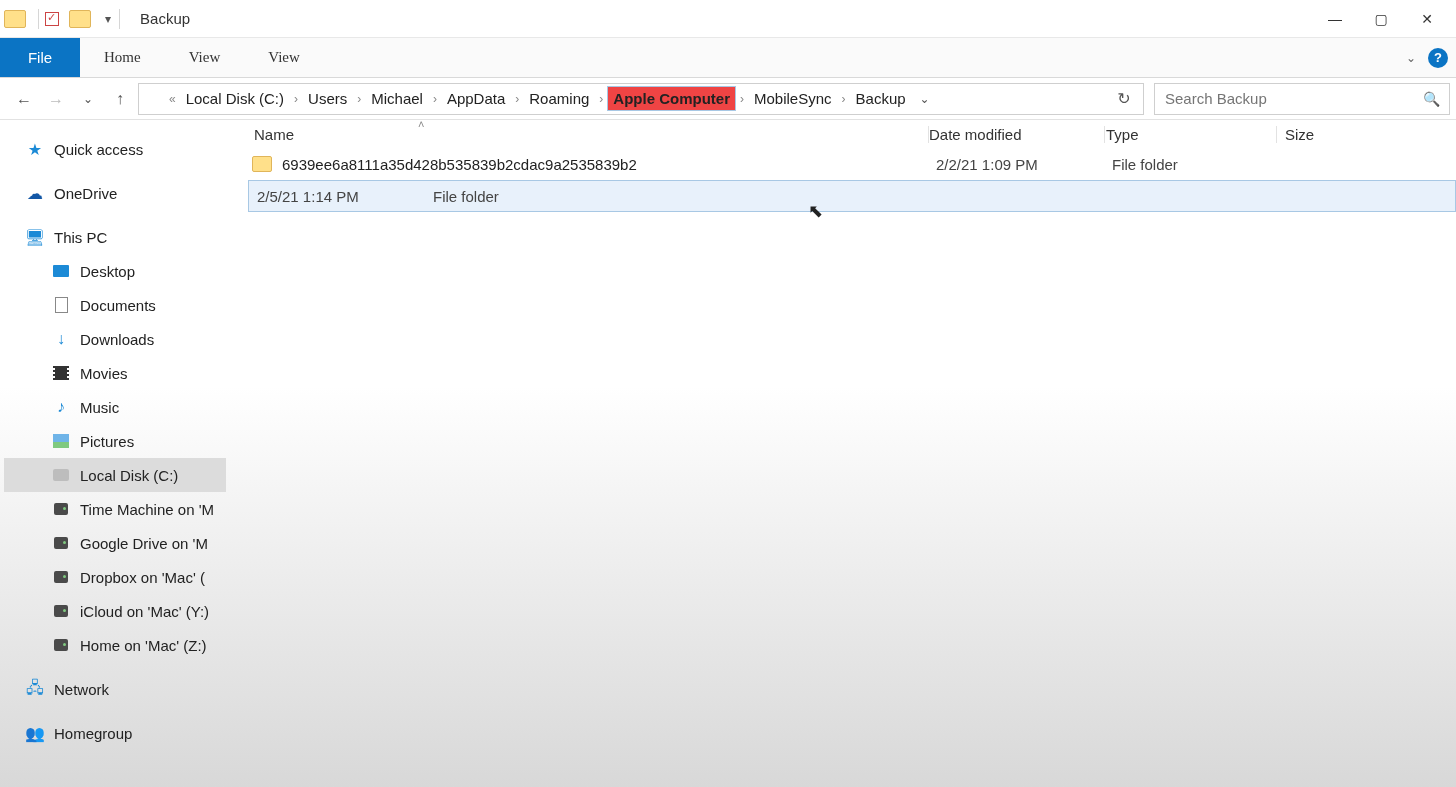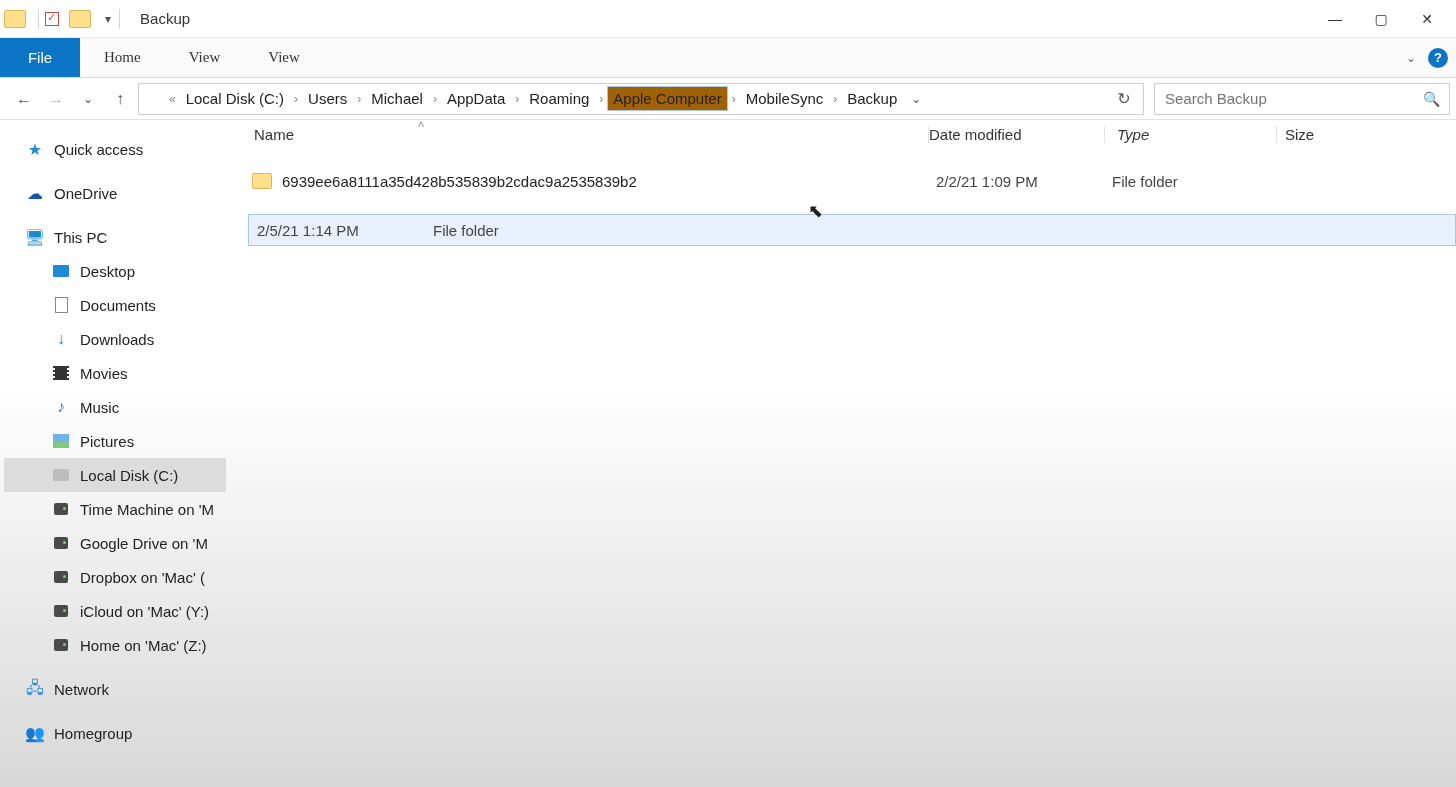--- a/index.html
+++ b/index.html
@@ -20,21 +20,21 @@
   .tab { padding:0 24px; display:flex; align-items:center; font-size:15px; color:#333;font-family:Liberation Serif, serif; }
   .ribbon-right { margin-left:auto; display:flex; align-items:center; padding-right:8px; gap:12px;}
   .help-badge{ width:20px;height:20px;border-radius:50%;background:#0b74c4;color:#fff;font-size:13px;display:flex;align-items:center;justify-content:center;font-weight:bold;}
   
   .navrow { height:42px; display:flex; align-items:center; gap:4px; padding:4px 6px 4px 10px; border-bottom:1px solid #e2e2e2;}
   .nav-btn { width:28px; height:30px; display:flex; align-items:center; justify-content:center; color:#555; font-size:16px;}
   .nav-btn.disabled{ color:#bbb; }
   .addr { flex:1; height:32px; border:1px solid #cfcfcf; display:flex; align-items:center; padding:0 4px; gap:2px; background:#fff; position:relative;}
   .addr .folder-glyph{ width:18px;height:15px;margin:0 2px 0 2px;}
   .crumb { padding:4px 6px; font-size:15px; white-space:nowrap;}
-  .crumb.hover{ background:#a16207; border:1px solid #a8c8e4; padding:3px 5px;}
+  .crumb.hover{ background:#ef4444; border:1px solid #a8c8e4; padding:3px 5px;font-weight:bold;}
   .crumb-sep{ color:#888; padding:0 2px; font-size:12px;}
   .addr-dd{ padding:0 6px; color:#555; font-size:12px;}
   .refresh-btn, .addr-recents{ width:30px; display:flex; align-items:center; justify-content:center; color:#555;}
   .searchbox { width:296px; height:32px; border:1px solid #cfcfcf; display:flex; align-items:center; padding:0 8px; margin-left:6px; position:relative;}
   .searchbox input{ border:none; outline:none; flex:1; font-size:15px; color:#666; background:transparent;}
   .search-glyph{ color:#666; font-size:14px;}
   
   .body { display:flex; height:calc(787px - 38px - 40px - 42px); background:linear-gradient(#fff 0%, #fff 40%, #d8d8d8 100%); }
   .sidebar { width:228px; padding:12px 2px 0 4px; }
   .nav-item { display:flex; align-items:center; height:34px; padding-left:22px; font-size:15px; gap:10px; white-space:nowrap; overflow:hidden;}
@@ -57,23 +57,23 @@
   .g-drive{background:#4a4a4a;width:14px;height:12px;border-radius:2px;position:relative;}
   .g-drive::after{content:"";position:absolute;right:2px;top:4px;width:3px;height:3px;background:#7fc97f;border-radius:50%;}
   .g-net{color:#1c8ad6;}
   .g-hg{color:#3c9f3c;}
   
   .files { flex:1; padding:0 0 0 20px; }
   .cols { display:flex; height:28px; align-items:center; font-size:15px; color:#333; position:relative;}
   .col-name{ flex:0 0 680px; padding-left:6px; position:relative;}
   .col-name .sort-arrow{ position:absolute; left:170px; top:-8px; font-size:11px; color:#888;}
   .col-date{ flex:0 0 176px; border-left:1px solid #e2e2e2; padding-left:0;}
-  .col-type{ flex:0 0 172px; border-left:1px solid #e2e2e2; padding-left:12px;font-style:italic;}
+  .col-type{ flex:0 0 172px; border-left:1px solid #e2e2e2; padding-left:1px;}
   .col-size{ flex:1; border-left:1px solid #e2e2e2; padding-left:8px;}
-  .row { display:flex; height:32px; align-items:center; font-size:15px;margin-top:17px;}
+  .row { display:flex; height:32px; align-items:center; font-size:15px;}
   .row.selected{ background:#e8f1fb; border:1px solid #a8c8e4; }
   .row .icon{ width:20px; height:16px; background:#ffe08a; border:1px solid #e0b55a; border-radius:2px; margin-right:10px; margin-left:4px;}
   .row .c-name{ flex:0 0 680px; display:flex; align-items:center; overflow:hidden;}
   .row .c-date{ flex:0 0 176px; padding-left:8px; color:#444;}
   .row .c-type{ flex:0 0 172px; padding-left:8px; color:#444;}
   .row .c-size{ flex:1; padding-left:8px;}
   .cursor{ position:absolute; left:808px; top:200px; font-size:18px; color:#222; pointer-events:none; z-index:10;}
 </style>
 </head>
 <body>

